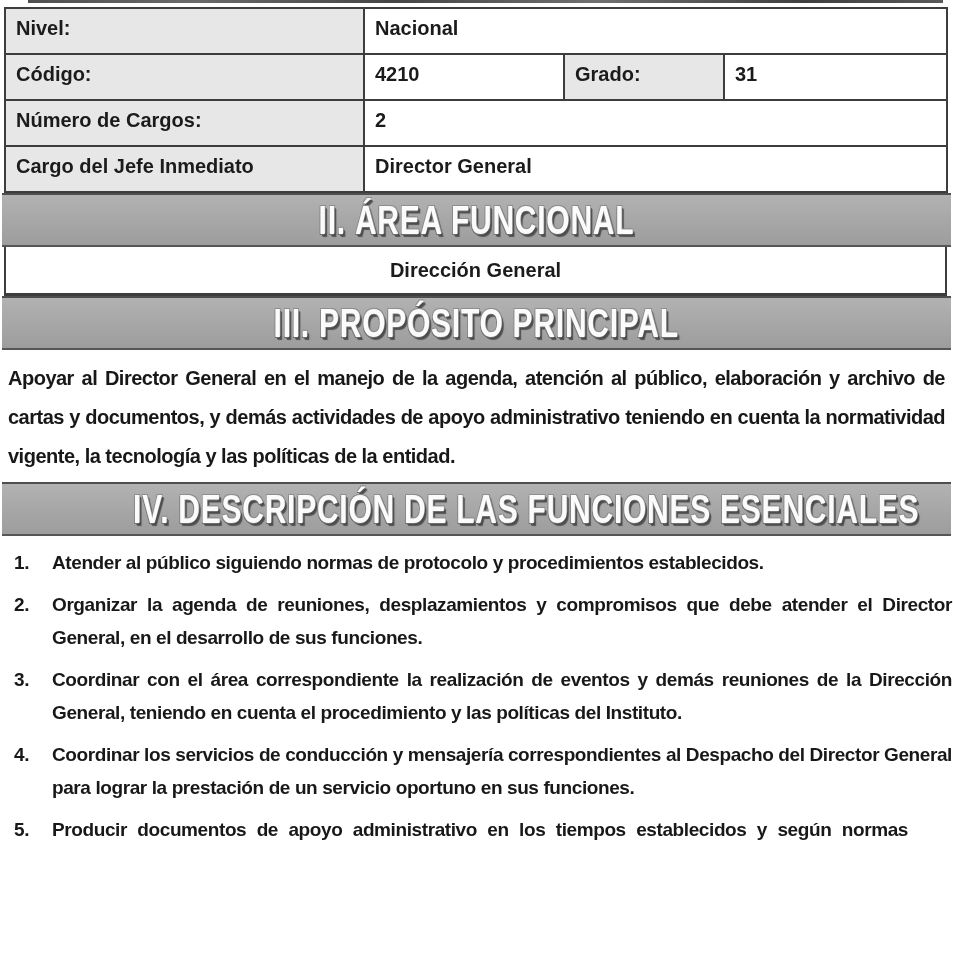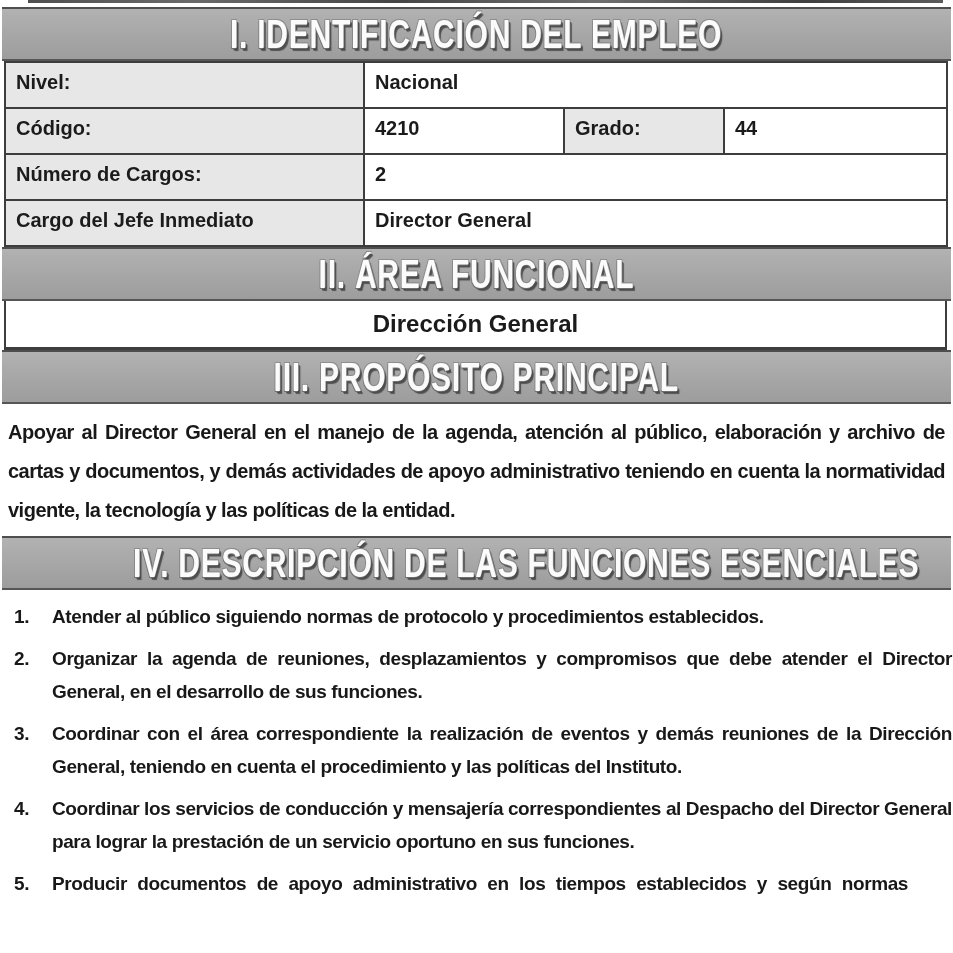--- a/index.html
+++ b/index.html
@@ -73,21 +73,21 @@
   
   .area-row {
     margin: 0 6px 0 4px;
     height: 46px;
     border-left: 2px solid #3d3d3d;
     border-right: 2px solid #3d3d3d;
     border-bottom: 3px solid #3d3d3d;
     display: flex;
     align-items: center;
     justify-content: center;
-    font-size: 24px;
+    font-size: 20px;
     font-weight: bold;
     background: #ffffff;
   }
   
   .para {
     padding: 9px 8px 6px 8px;
     font-size: 20px;
     font-weight: bold;
     line-height: 39px;
     letter-spacing: -0.5px;
@@ -117,41 +117,38 @@
   }
   .fn-text.stretch { word-spacing: 5.5px; }
 </style>
 </head>
 <body>
 
 <div class="page">
 
   <div class="top-scan-line"></div>
 
-  <div class="bar">
-    <span class="bar-title">I. IDENTIFICACIÓN DEL EMPLEO</span>
-  </div>
 
   <table class="id-table">
     <colgroup>
       <col style="width:359px">
         <col style="width:200px">
         <col style="width:160px">
         <col>
     </colgroup>
     <tbody>
       <tr>
         <td class="lbl">Nivel:</td>
         <td class="val" colspan="3">Nacional</td>
       </tr>
       <tr>
         <td class="lbl">Código:</td>
         <td class="val">4210</td>
         <td class="lbl">Grado:</td>
-        <td class="val">44</td>
+        <td class="val">31</td>
       </tr>
       <tr>
         <td class="lbl">Número de Cargos:</td>
         <td class="val" colspan="3">2</td>
       </tr>
       <tr>
         <td class="lbl">Cargo del Jefe Inmediato</td>
         <td class="val" colspan="3">Director General</td>
       </tr>
     </tbody>

